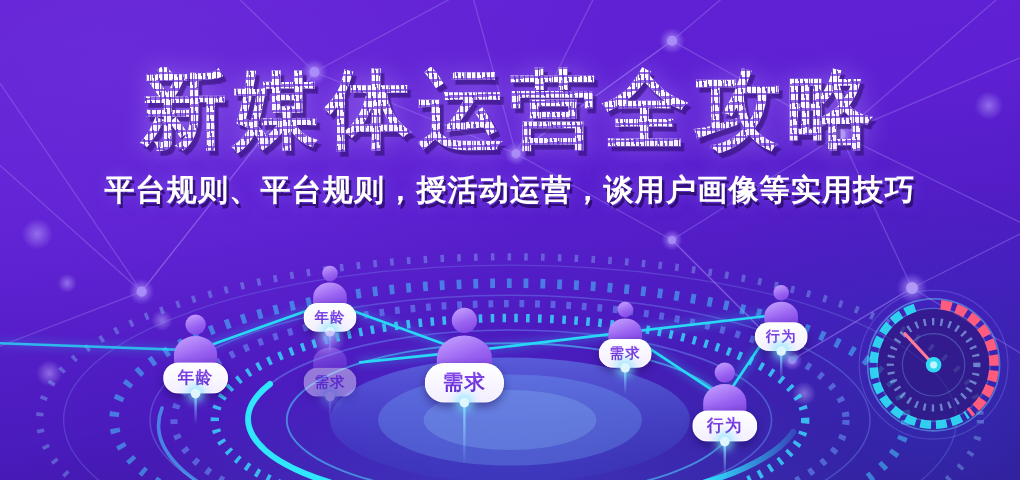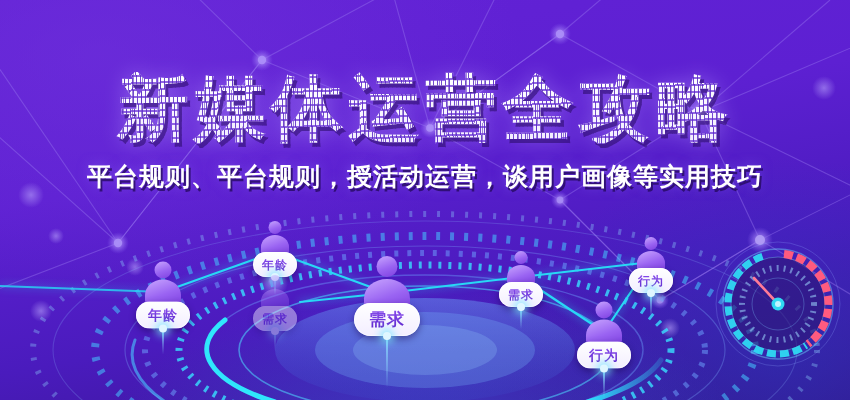--- a/index.html
+++ b/index.html
@@ -24,21 +24,21 @@
     font-size:72px;font-weight:bold;letter-spacing:5px;line-height:1;
     -webkit-text-stroke:0px;
     color:transparent;
     background-image:
       repeating-linear-gradient(86deg, rgba(90,40,200,.85) 0 1px, rgba(255,255,255,0) 1px 4px),
       repeating-linear-gradient(-2deg, rgba(110,55,215,.75) 0 2px, rgba(255,255,255,0) 2px 7px),
       repeating-linear-gradient(92deg, rgba(70,25,170,.5) 0 1px, rgba(255,255,255,0) 1px 9px),
       linear-gradient(#ffffff,#f2ecff);
     -webkit-background-clip:text;background-clip:text;
     filter:drop-shadow(3px 4px 0 rgba(40,10,100,.55)) drop-shadow(0 0 10px rgba(180,150,255,.45));
-    margin:16px;white-space:nowrap;
+    margin:0;white-space:nowrap;
   }
   #subtitle{
     margin:14px 0 0;font-size:25px;font-weight:bold;color:#ffffff;letter-spacing:1px;
     text-shadow:2px 3px 0 rgba(35,8,90,.75), 0 0 12px rgba(150,120,255,.5);
     white-space:nowrap;
   }
   
   #radar,#gauge{position:absolute;}
   #radar{left:20px;bottom:-130px;width:810px;height:330px;}
   #gauge{right:8px;bottom:32px;width:128px;height:128px;}

